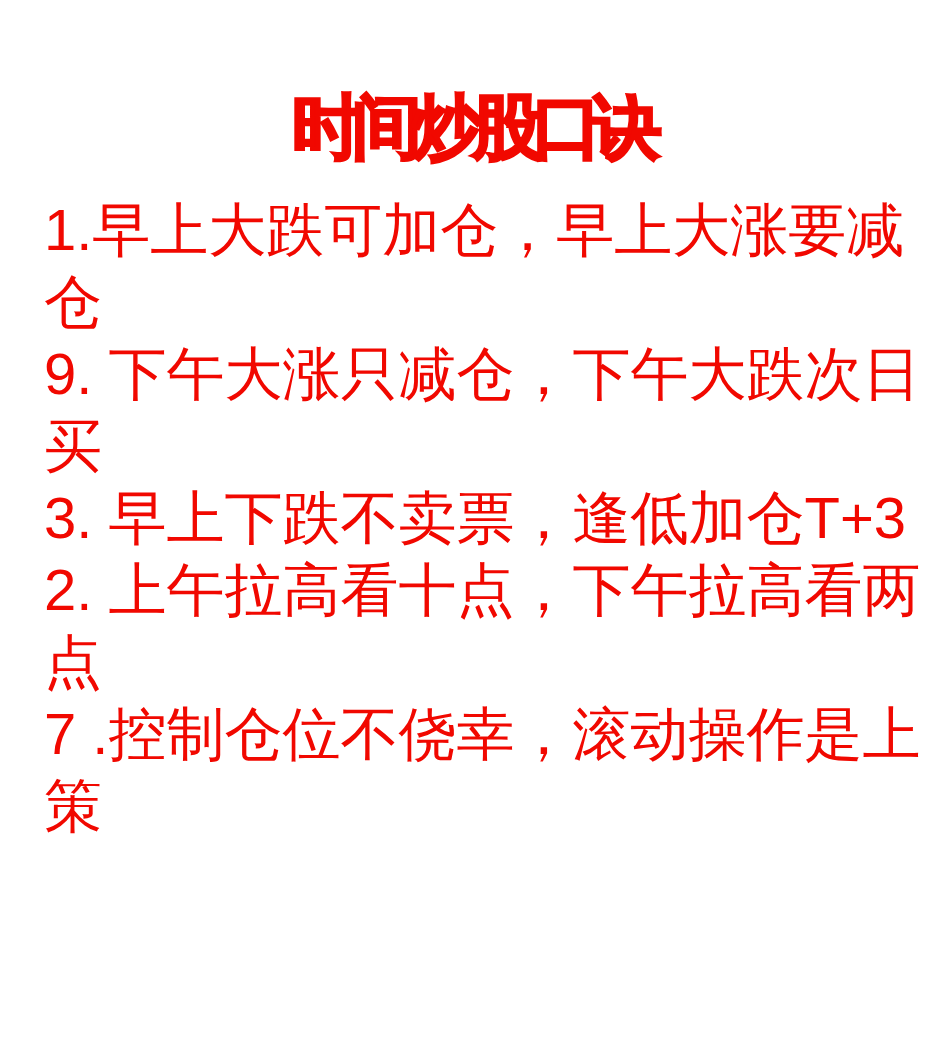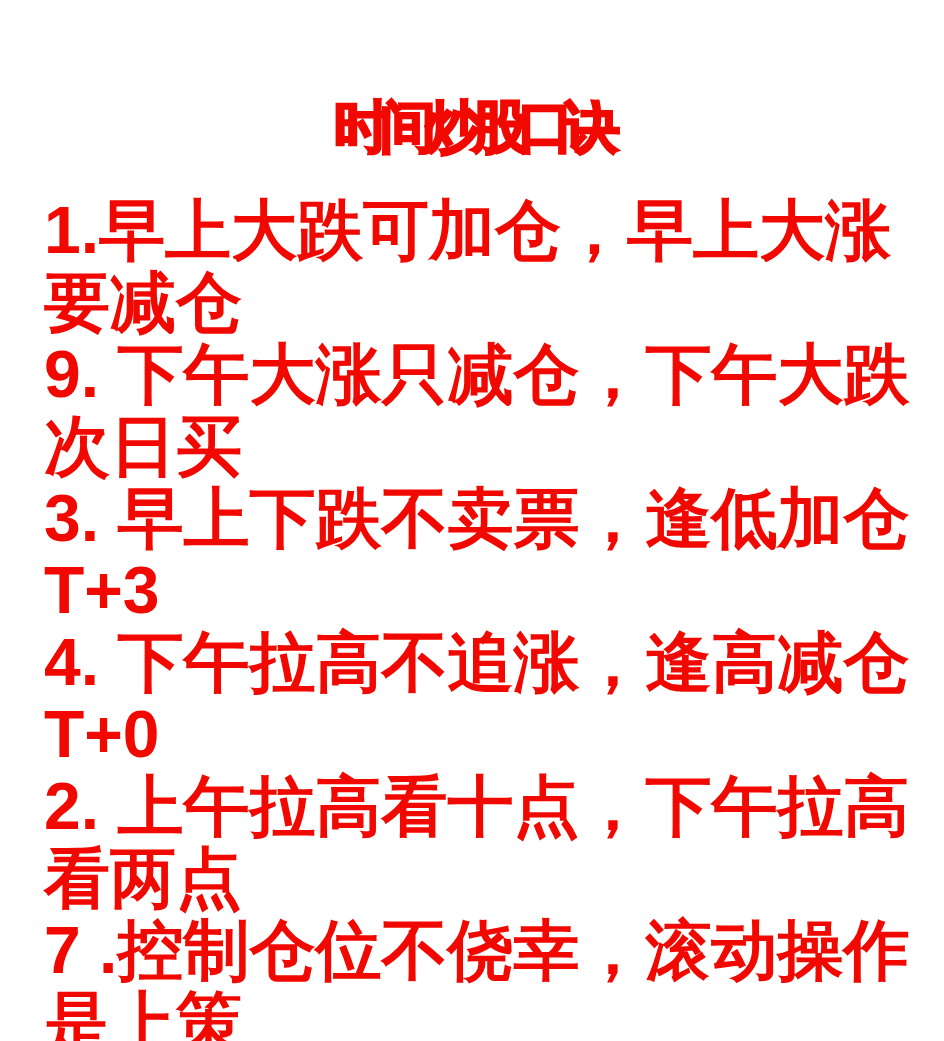--- a/index.html
+++ b/index.html
@@ -15,52 +15,51 @@
   }
   .page {
     width: 944px;
     height: 1041px;
     background: var(--bg, #ffffff);
     color: var(--accent, #f10800);
   }
   .title {
     margin: 84px 0 24px 0;
     text-align: center;
-    font-size: 56px;
+    font-size: 70px;
     line-height: 86px;
     font-weight: 900;
     letter-spacing: -10px;
     color: var(--accent, #f10800);
     -webkit-text-stroke: 2.5px currentColor;
     white-space: nowrap;
   }
   .rhyme-list {
     box-sizing: border-box;
     width: 944px;
     padding-left: 44px;
     padding-right: 0;
   }
   .rhyme-line {
     margin: 0;
     width: 900px;
-    font-size: 66px;
+    font-size: 58px;
     line-height: 72px;
-    font-weight: 700;
+    font-weight: 400;
     color: var(--accent, #f10800);
     word-break: normal;
     overflow-wrap: break-word;
   }
 </style>
 </head>
 <body style="--accent: #f10800; --bg: #ffffff;">
 
 <div class="page">
   <h1 class="title">时间炒股口诀</h1>
 
   <div class="rhyme-list">
     <p class="rhyme-line">1.早上大跌可加仓，早上大涨要减仓</p>
     <p class="rhyme-line">9. 下午大涨只减仓，下午大跌次日买</p>
     <p class="rhyme-line">3. 早上下跌不卖票，逢低加仓T+3</p>
-    <p class="rhyme-line">4. 下午拉高不追涨，逢高减仓T+0</p>
     <p class="rhyme-line">2. 上午拉高看十点，下午拉高看两点</p>
     <p class="rhyme-line">7 .控制仓位不侥幸，滚动操作是上策</p>
   </div>
 </div>
 
 </body></html>

